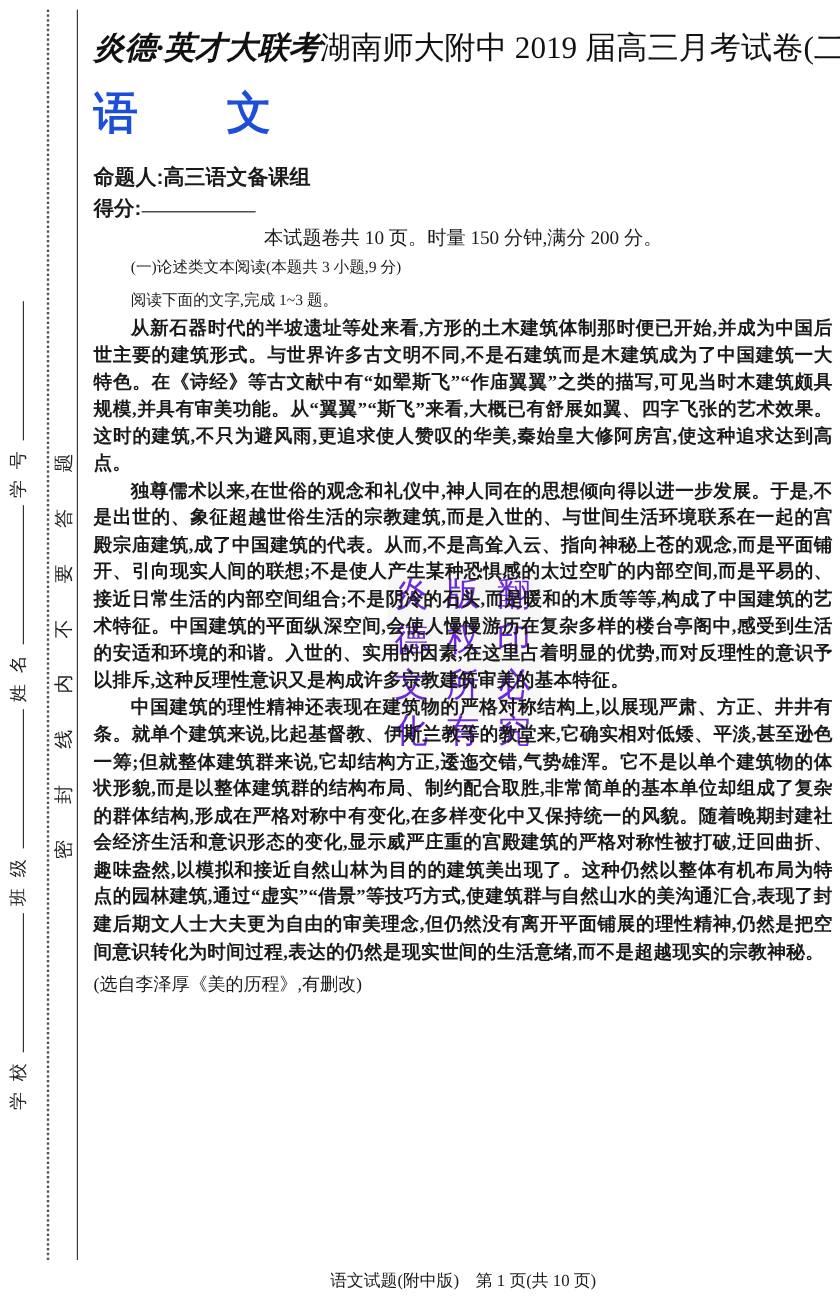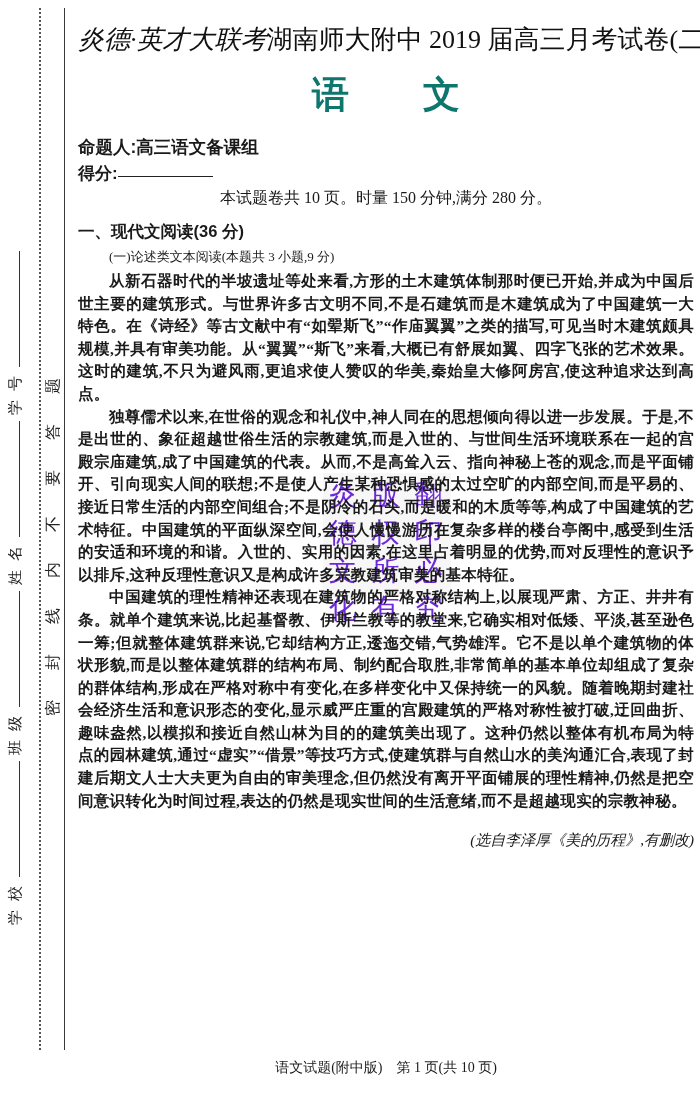--- a/index.html
+++ b/index.html
@@ -13,35 +13,35 @@
   .seal-outer { position:absolute; left:6px; top:925px; transform:rotate(-90deg); transform-origin:0 0;
                 white-space:nowrap; font-size:15px; color:#222; }
   .seal-outer .fld { letter-spacing:9px; }
   .seal-outer .blank { display:inline-block; width:116px; height:4px; border-bottom:1.2px solid #333; margin:0 6px 0 0; }
   .seal-inner { position:absolute; left:43px; top:716px; transform:rotate(-90deg); transform-origin:0 0;
                 white-space:nowrap; font-size:16px; letter-spacing:30px; color:#222; }
 
   
   .content { position:absolute; left:78px; top:0; width:616px; }
   .hdr { margin-top:22px; text-align:center; font-size:26px; white-space:nowrap; color:#111; }
-  .hdr .callig { font-weight:normal; font-style:italic; }
-  .title { margin-top:13px; text-align:center; font-size:37px; font-weight:bold;
-           font-family:"Liberation Sans", sans-serif; color:#0f766e; }
+  .hdr .callig { font-weight:bold; font-style:italic; }
+  .title { margin-top:13px; text-align:left; font-size:37px; font-weight:bold;
+           font-family:"Liberation Sans", sans-serif; color:#1d4ed8; }
   .setter { margin-top:15px; text-align:left; font-size:17.5px; font-weight:bold;
             font-family:"Liberation Sans", sans-serif; }
   .score-row { margin-top:3px; font-size:17px; height:25px; }
   .score-label { font-weight:bold; font-family:"Liberation Sans", sans-serif; }
   .score-blank { display:inline-block; width:95px; height:3px; border-bottom:1.5px solid #222; vertical-align:2px; }
   .info { margin-top:1px; text-align:center; font-size:16px; }
 
   .sec-h { margin-top:12px; font-size:16.5px; font-weight:bold; font-family:"Liberation Sans", sans-serif; }
   .sub { font-size:13px; line-height:27px; padding-left:31px; position:relative; z-index:1; }
   .para { font-size:15.5px; line-height:22.6px; text-align:justify; text-indent:2em;
           letter-spacing:0.3px; position:relative; z-index:1;font-weight:bold; }
-  .attrib { text-align:right; font-size:15px; font-style:italic; margin-top:19px; position:relative; z-index:1; }
+  .attrib { font-size:15px; margin-top:6px; position:relative; z-index:1; }
 
   
   .watermark { position:absolute; left:323px; top:473px; width:128px; height:124px; background:#f7f7f7;
                z-index:0; display:flex; justify-content:space-between; padding:3px 0;
                text-align:center; color:#6d28d9; font-size:28px; letter-spacing:3px;
                font-family:"Liberation Sans", sans-serif; }
 
   .footer { position:absolute; left:78px; top:1059px; width:616px; text-align:center; font-size:14px; }
 </style>
 </head>
@@ -71,24 +71,24 @@
     </div>
 
     <div class="title">语　　文</div>
 
     <div class="setter">命题人:高三语文备课组</div>
 
     <div class="score-row">
       <span class="score-label">得分:</span><span class="score-blank"></span>
     </div>
 
-    <div class="info">本试题卷共 10 页。时量 150 分钟,满分 280 分。</div>
+    <div class="info">本试题卷共 10 页。时量 150 分钟,满分 200 分。</div>
 
-    <div class="sec-h">一、现代文阅读(36 分)</div>
     <div class="sub">(一)论述类文本阅读(本题共 3 小题,9 分)</div>
+    <div class="sub">阅读下面的文字,完成 1~3 题。</div>
 
     <p class="para">从新石器时代的半坡遗址等处来看,方形的土木建筑体制那时便已开始,并成为中国后世主要的建筑形式。与世界许多古文明不同,不是石建筑而是木建筑成为了中国建筑一大特色。在《诗经》等古文献中有“如翚斯飞”“作庙翼翼”之类的描写,可见当时木建筑颇具规模,并具有审美功能。从“翼翼”“斯飞”来看,大概已有舒展如翼、四字飞张的艺术效果。这时的建筑,不只为避风雨,更追求使人赞叹的华美,秦始皇大修阿房宫,使这种追求达到高点。</p>
     <p class="para">独尊儒术以来,在世俗的观念和礼仪中,神人同在的思想倾向得以进一步发展。于是,不是出世的、象征超越世俗生活的宗教建筑,而是入世的、与世间生活环境联系在一起的宫殿宗庙建筑,成了中国建筑的代表。从而,不是高耸入云、指向神秘上苍的观念,而是平面铺开、引向现实人间的联想;不是使人产生某种恐惧感的太过空旷的内部空间,而是平易的、接近日常生活的内部空间组合;不是阴冷的石头,而是暖和的木质等等,构成了中国建筑的艺术特征。中国建筑的平面纵深空间,会使人慢慢游历在复杂多样的楼台亭阁中,感受到生活的安适和环境的和谐。入世的、实用的因素,在这里占着明显的优势,而对反理性的意识予以排斥,这种反理性意识又是构成许多宗教建筑审美的基本特征。</p>
     <p class="para">中国建筑的理性精神还表现在建筑物的严格对称结构上,以展现严肃、方正、井井有条。就单个建筑来说,比起基督教、伊斯兰教等的教堂来,它确实相对低矮、平淡,甚至逊色一筹;但就整体建筑群来说,它却结构方正,逶迤交错,气势雄浑。它不是以单个建筑物的体状形貌,而是以整体建筑群的结构布局、制约配合取胜,非常简单的基本单位却组成了复杂的群体结构,形成在严格对称中有变化,在多样变化中又保持统一的风貌。随着晚期封建社会经济生活和意识形态的变化,显示威严庄重的宫殿建筑的严格对称性被打破,迂回曲折、趣味盎然,以模拟和接近自然山林为目的的建筑美出现了。这种仍然以整体有机布局为特点的园林建筑,通过“虚实”“借景”等技巧方式,使建筑群与自然山水的美沟通汇合,表现了封建后期文人士大夫更为自由的审美理念,但仍然没有离开平面铺展的理性精神,仍然是把空间意识转化为时间过程,表达的仍然是现实世间的生活意绪,而不是超越现实的宗教神秘。</p>
 
     <div class="attrib">(选自李泽厚《美的历程》,有删改)</div>
   </div>
 
   <div class="footer">语文试题(附中版)　第 1 页(共 10 页)</div>
 

